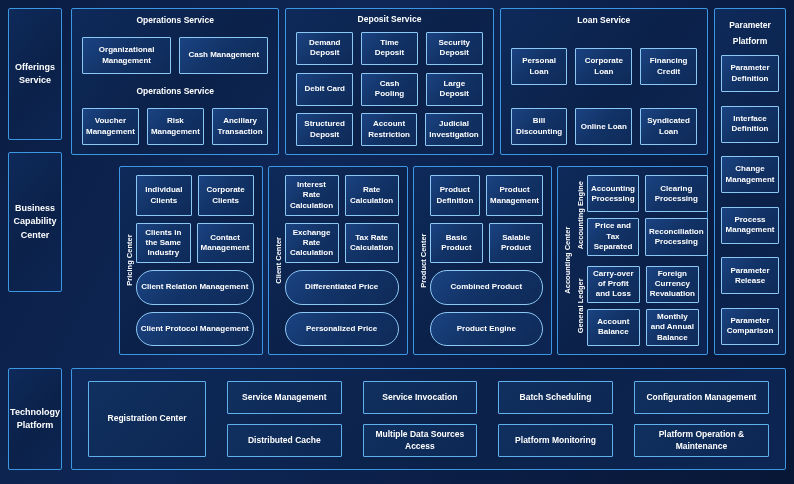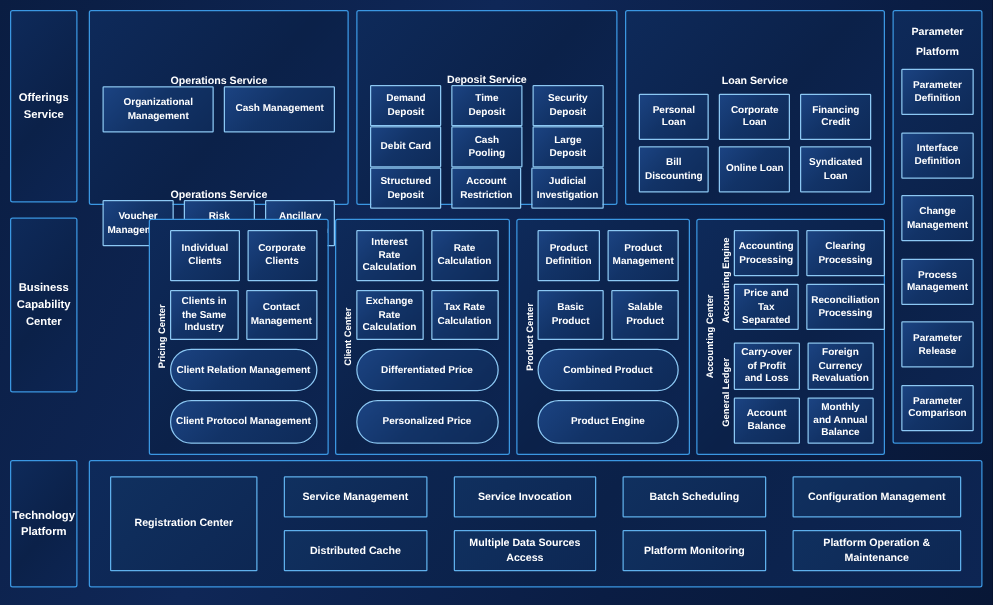--- a/index.html
+++ b/index.html
@@ -19,25 +19,25 @@
   .lower{margin-top:13px;height:102px;display:flex;}
 
   .panel{
     border:1.5px solid #3b97e2;border-radius:2px;
     background:linear-gradient(130deg,#0e2a5a 0%,#0b2149 55%,#0d2553 100%);
   }
   .lbl-box{
     display:flex;align-items:center;justify-content:center;text-align:center;
     color:#fff;font-weight:700;font-size:9px;line-height:1.5;padding:4px;
   }
-  .offerings-box{height:154px;}
+  .offerings-box{height:132px;}
   .business-box{height:140px;margin-top:12px;}
   .tech-box{width:54px;margin-right:9px;}
 
-  .panel-title{color:#fff;font-weight:700;font-size:8.5px;text-align:center;margin-top:44px;}
+  .panel-title{color:#fff;font-weight:700;font-size:8.5px;text-align:center;}
 
   .box{
     border:1px solid #8cc8f4;border-radius:1px;
     background:linear-gradient(135deg,#1b4382 0%,#123367 45%,#0e2a58 100%);
     color:#fff;font-weight:700;font-size:8px;line-height:1.3;
     display:flex;align-items:center;justify-content:center;text-align:center;
     padding:2px 3px;
   }
 
   .svc-panel{flex:1;display:flex;flex-direction:column;justify-content:space-between;padding:6px 10px 9px;min-width:0;}

